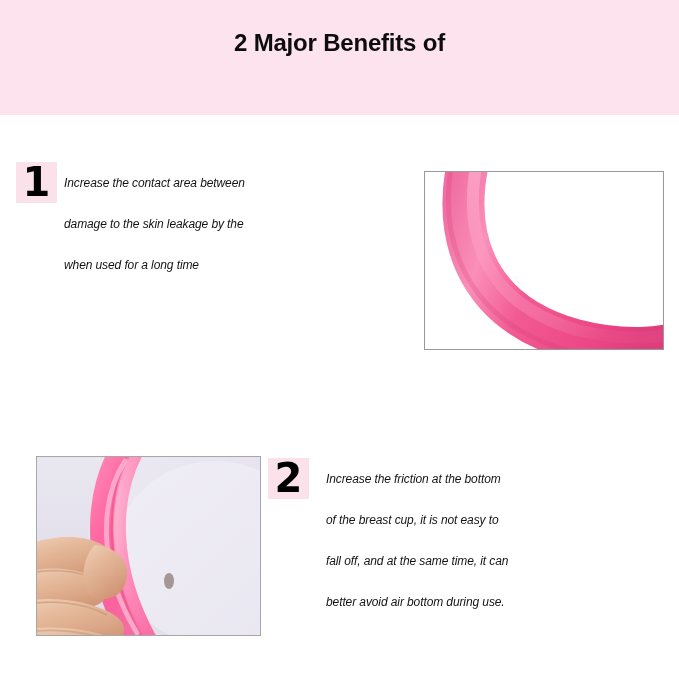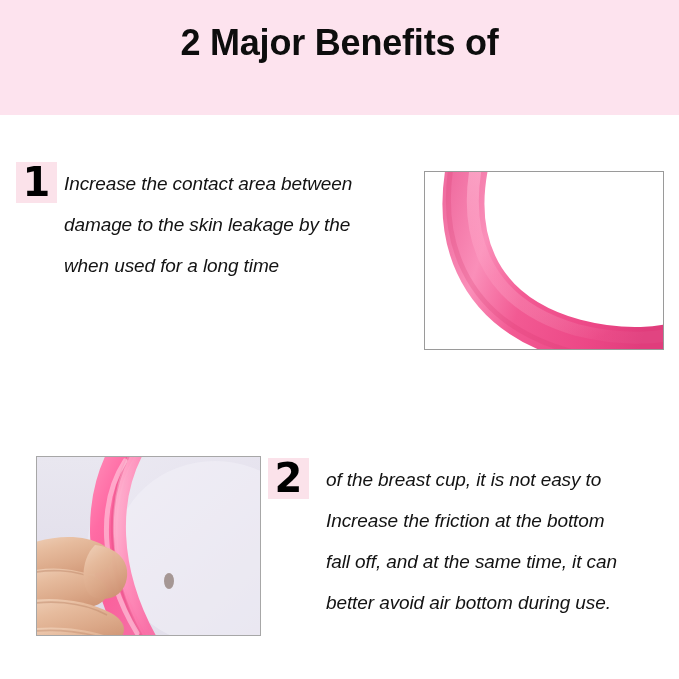--- a/index.html
+++ b/index.html
@@ -24,21 +24,21 @@
     height: 115px;
     background: #fde3ee;
   }
   .header-title {
     position: absolute;
     left: 0;
     top: 24px;
     width: 679px;
     text-align: center;
     color: #0d0d0d;
-    font-size: 36px;
+    font-size: 24px;
     font-weight: bold;
     line-height: 38px;
     letter-spacing: -0.2px;
   }
   .header-title .t-line {
     display: block;
     white-space: nowrap;
   }
 
   
@@ -53,21 +53,21 @@
     color: #000000;
     font-size: 40px;
     font-weight: bold;
     line-height: 41px;
     text-align: center;
     font-family: "DejaVu Sans", sans-serif;
   }
   .benefit-text {
     position: absolute;
     font-style: italic;
-    font-size: 19px;
+    font-size: 12px;
     line-height: 41px;
     color: #131313;
     letter-spacing: -0.1px;
   }
   .benefit-text .t-line {
     display: block;
     white-space: nowrap;
   }
 
   
@@ -219,18 +219,18 @@
         <path d="M 58 88 C 78 90, 92 102, 90 120 C 88 138, 72 146, 56 140 C 44 134, 42 104, 58 88 Z" fill="url(#skinGrad)" opacity="0.98"></path>
       </g>
     </svg>
   </div>
 </div>
 
 <div class="benefit">
   <div class="badge" style="left:268px; top:458px;">2</div>
 
   <div class="benefit-text" style="left:326px; top:459px; width:345px;">
+    <span class="t-line">Increase the friction at the bottom</span>
     <span class="t-line">of the breast cup, it is not easy to</span>
-    <span class="t-line">Increase the friction at the bottom</span>
     <span class="t-line">fall off, and at the same time, it can</span>
     <span class="t-line">better avoid air bottom during use.</span>
   </div>
 </div>
 
 </body></html>

